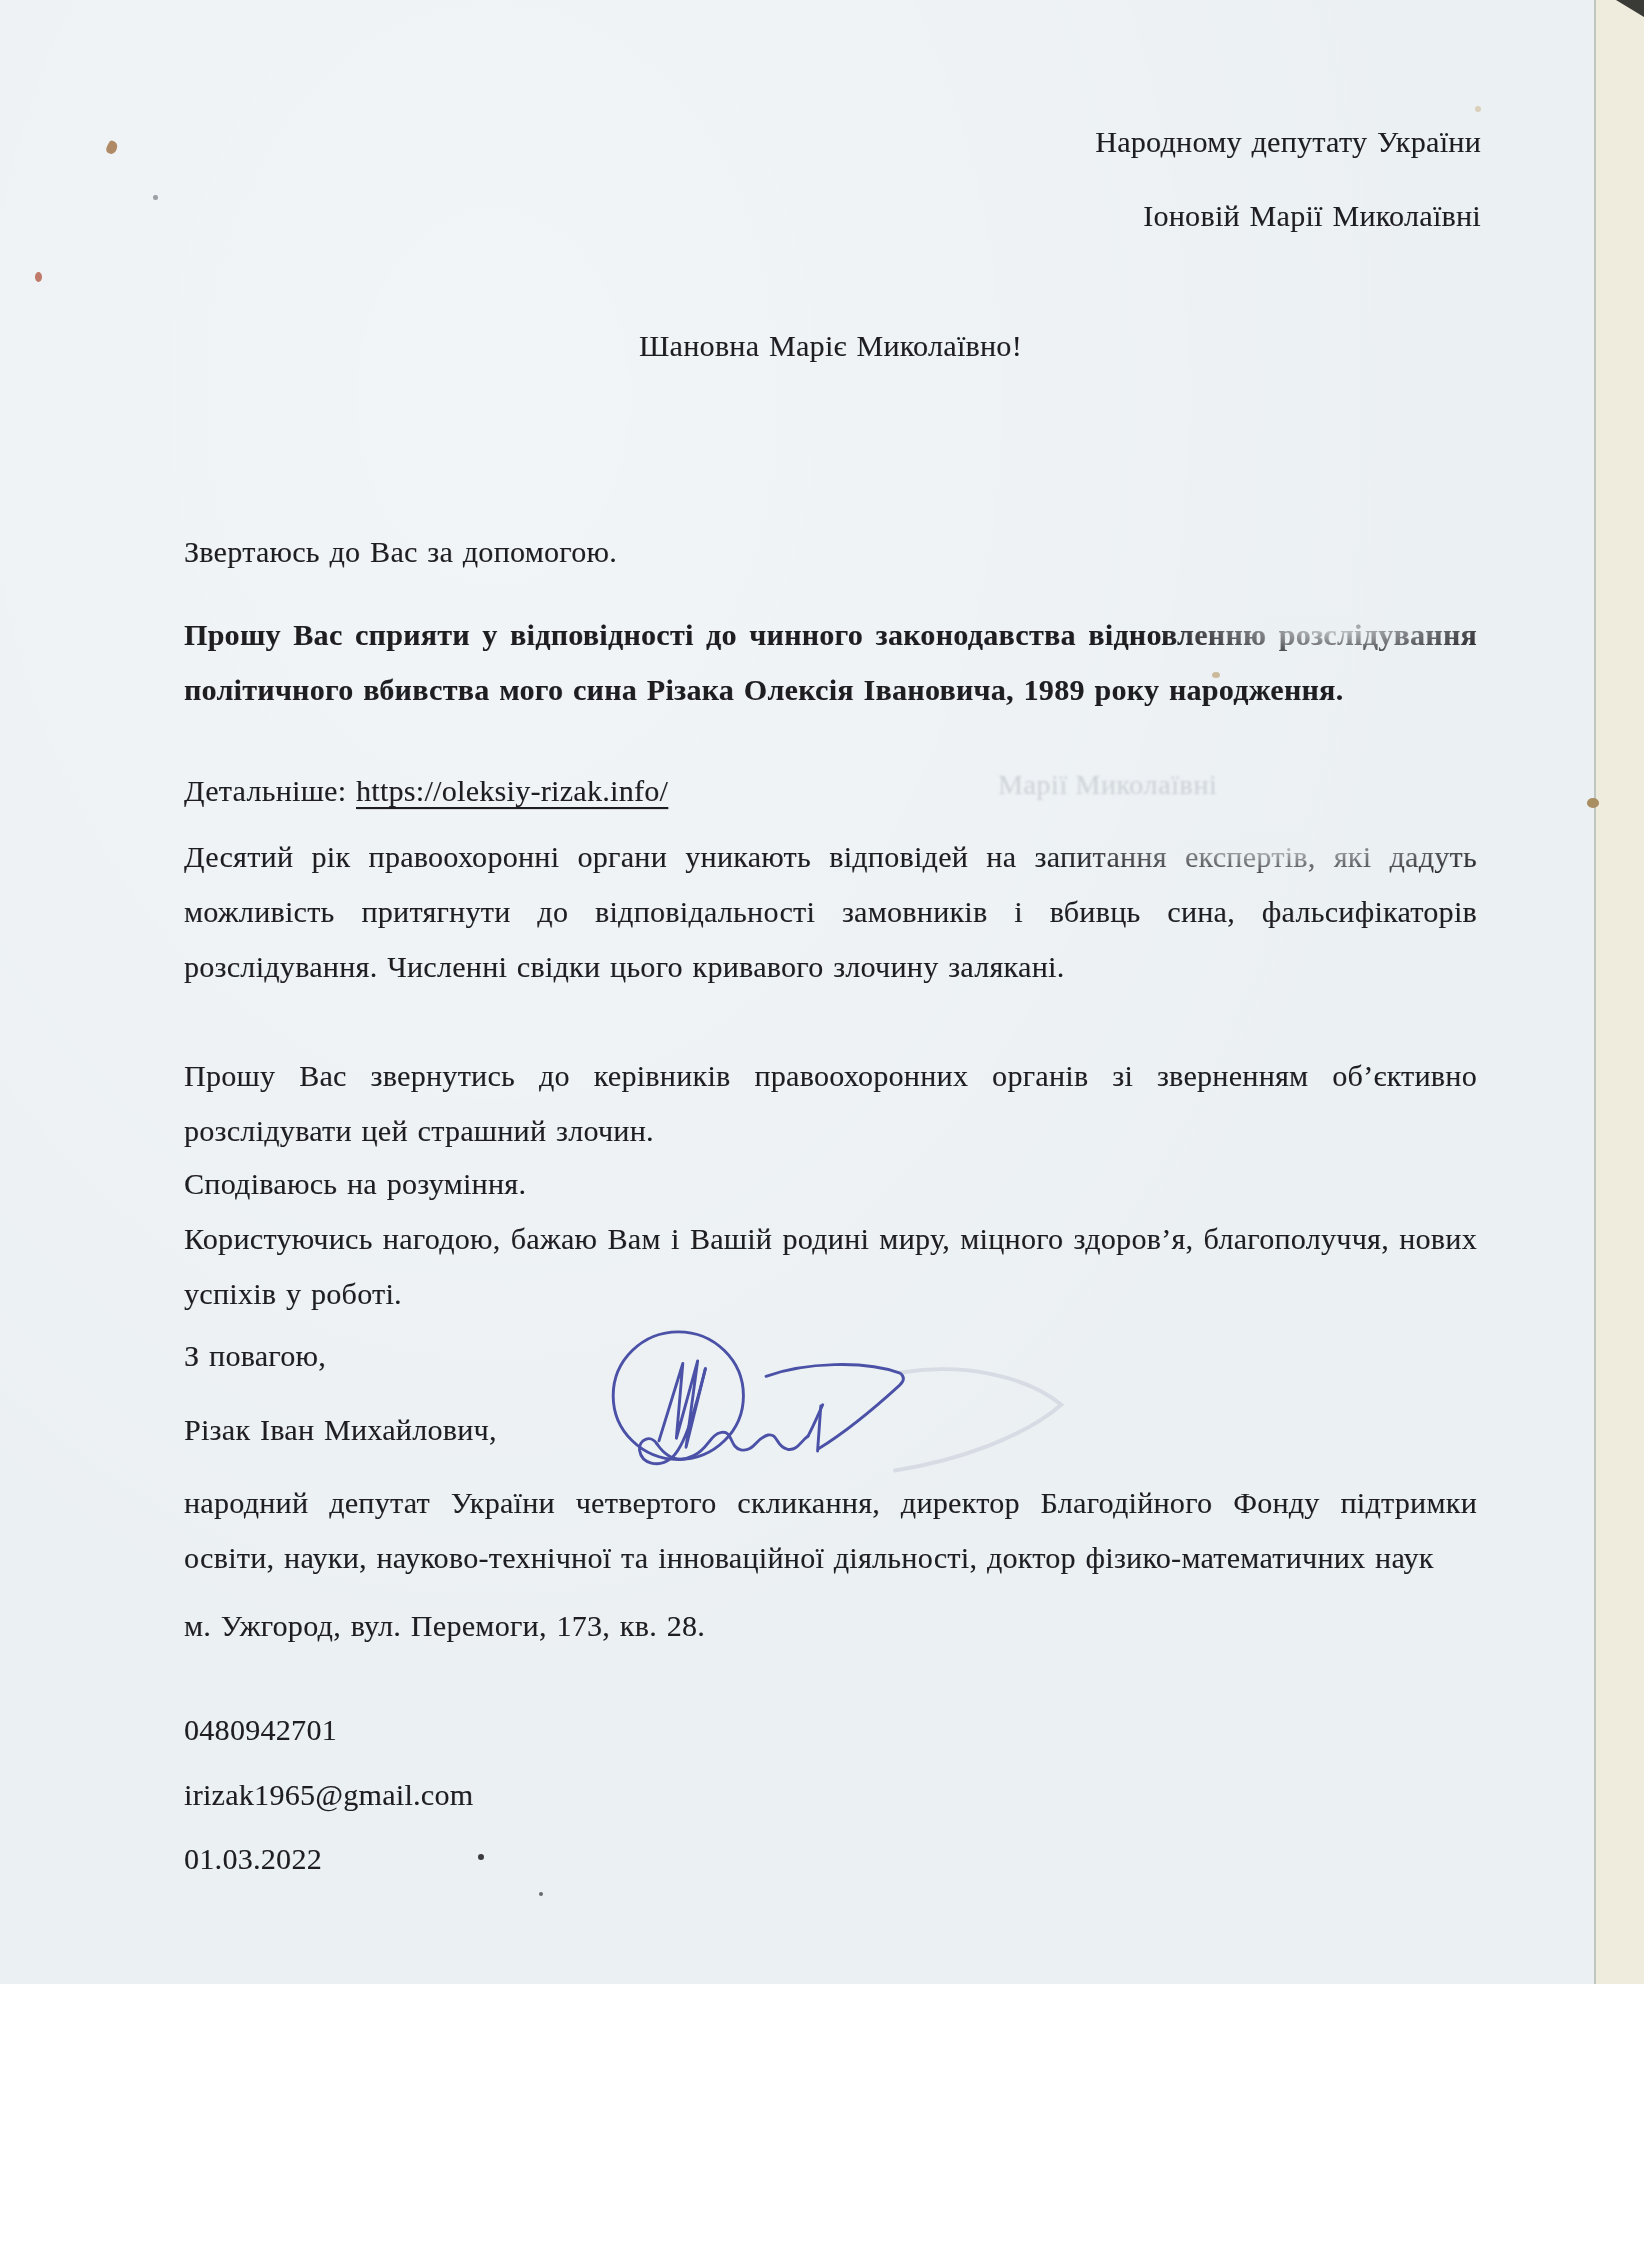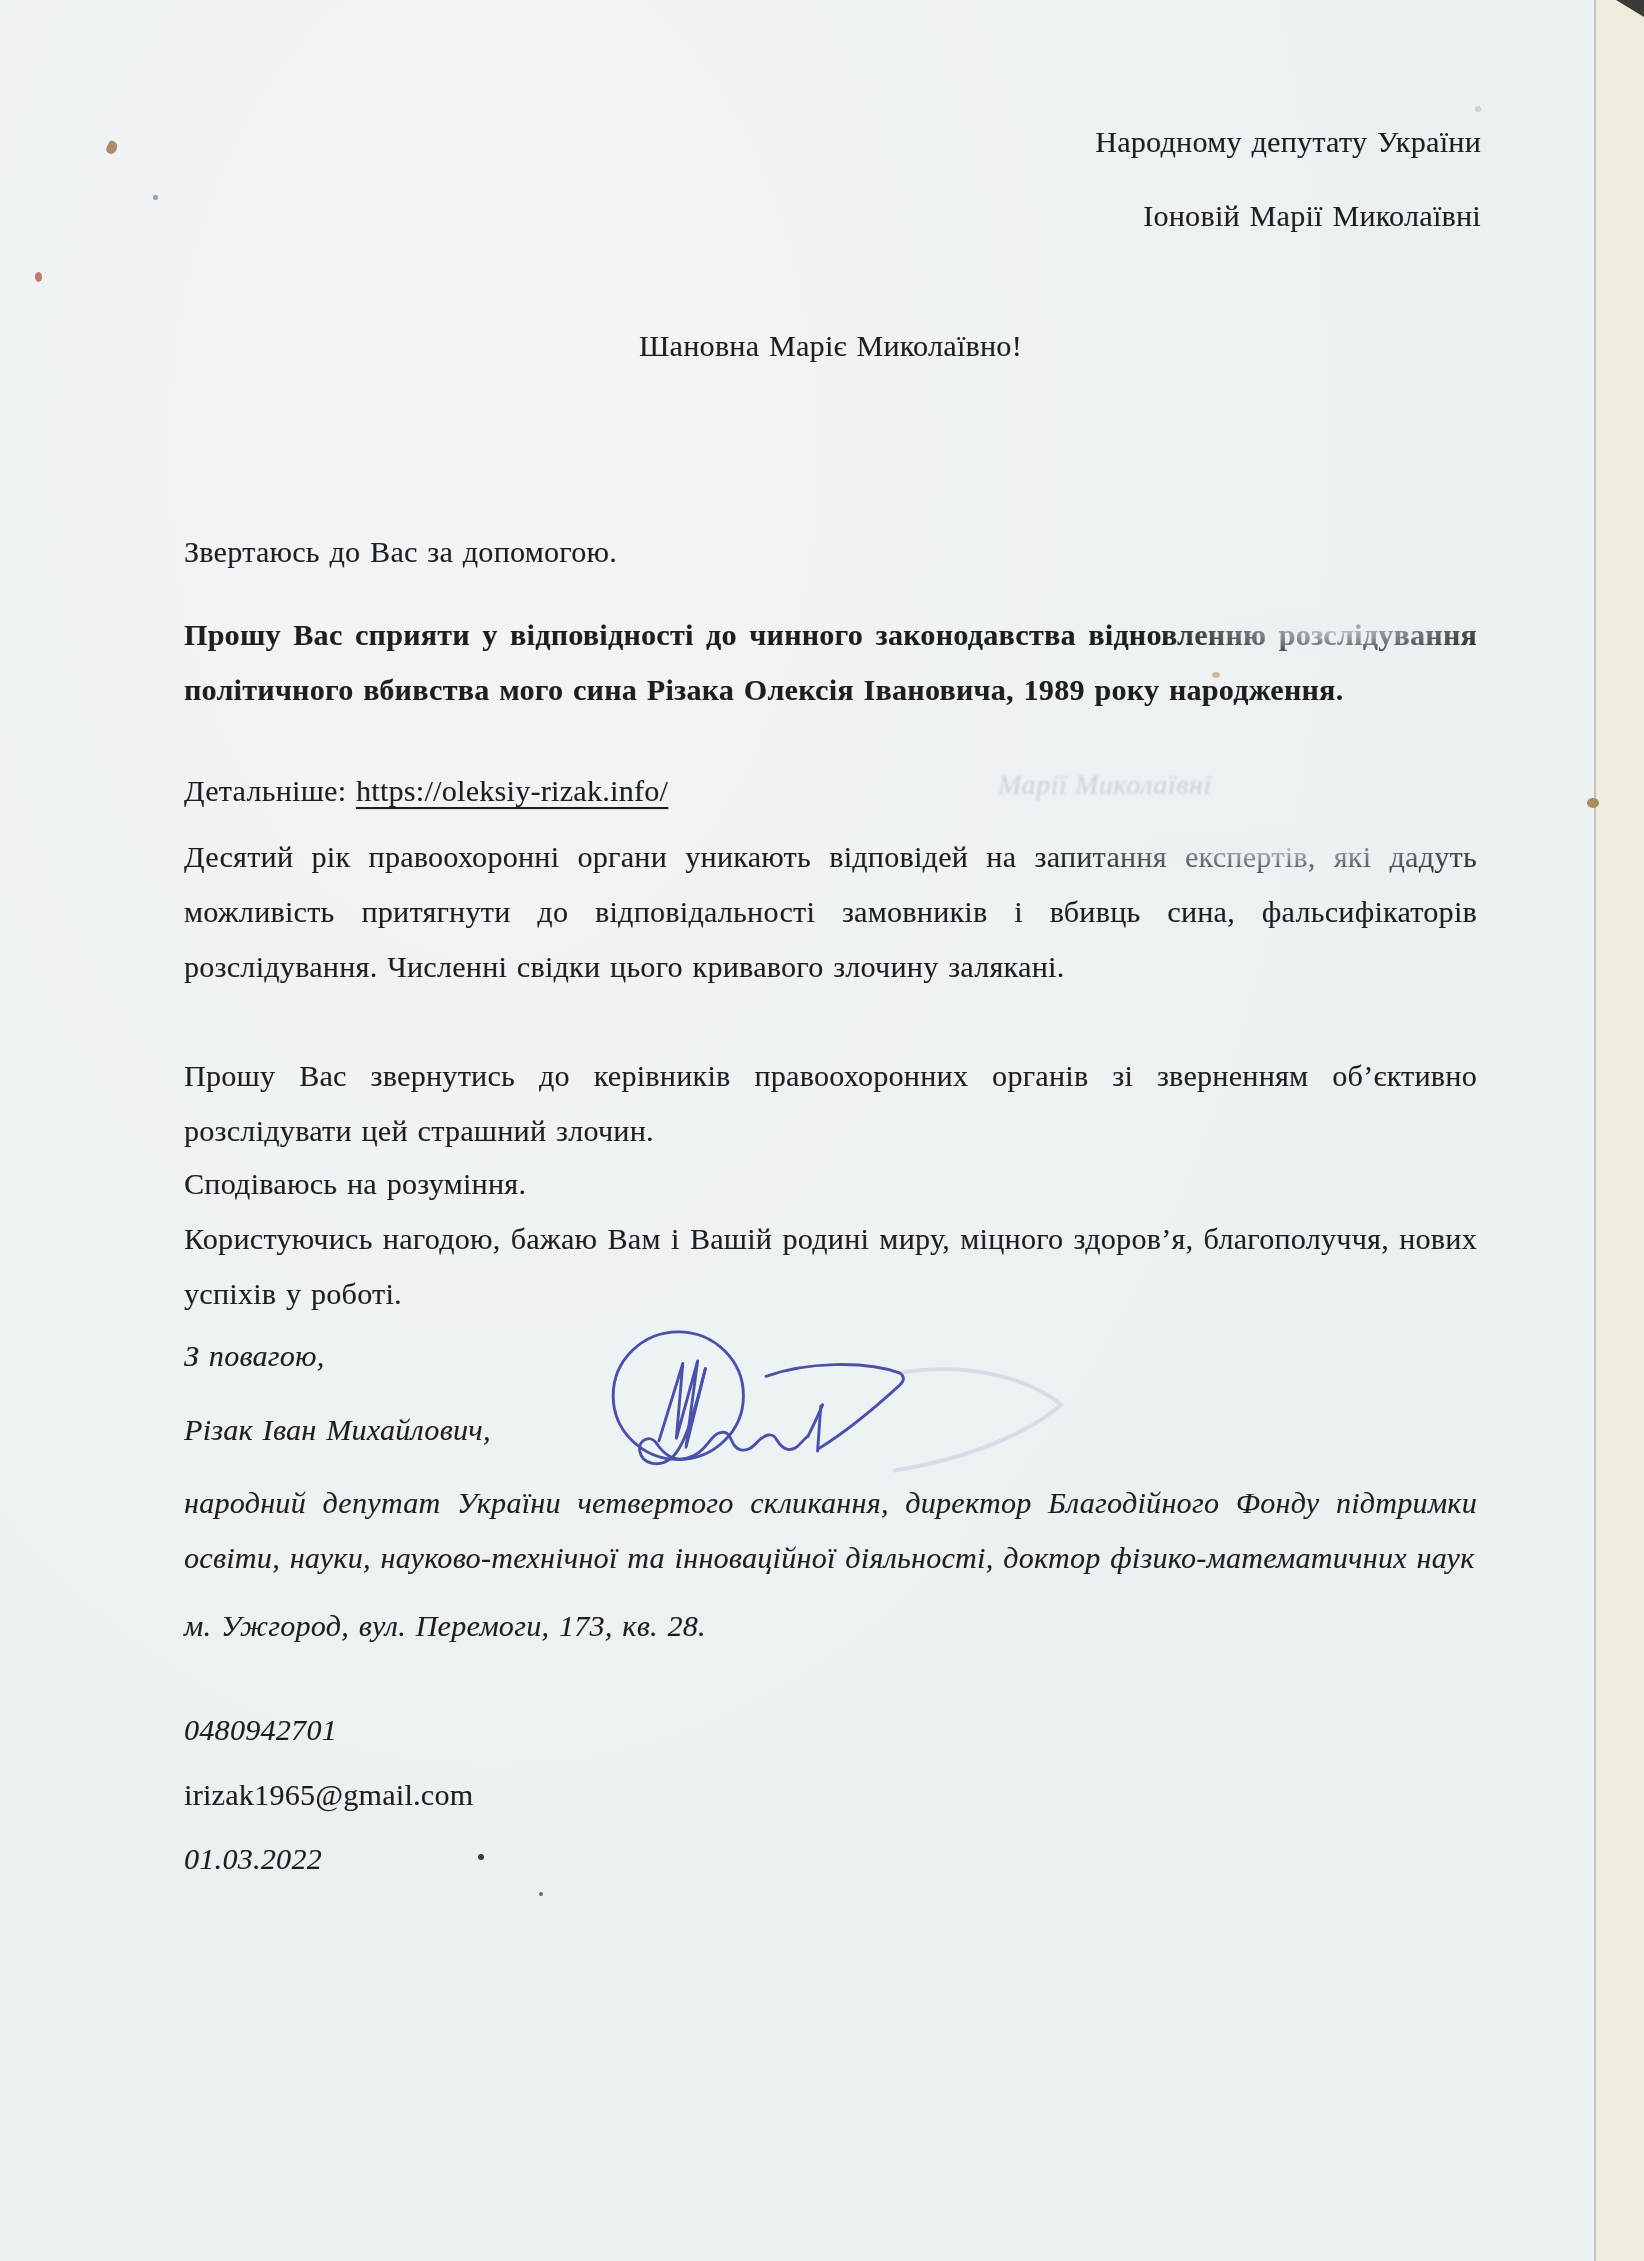--- a/index.html
+++ b/index.html
@@ -1,20 +1,20 @@
 <!DOCTYPE html>
 <html lang="uk" style="font-size:10.3px"><head>
 <meta charset="utf-8">
 <style>
   html,body { margin:0; padding:0; }
   body { width:1644px; height:2261px; }
 
   .page {
     position:relative;
-    width:1644px; height:2261px;
+    width:1644px; height:1984px;
     background:
       radial-gradient(ellipse at 30% 20%, rgba(255,255,255,0.35), rgba(255,255,255,0) 60%),
       #ebf0f3;
     overflow:hidden;
     font-family:"Liberation Serif","DejaVu Serif",serif;
     color:#1e1d20;
   }
 
   
   .backing-sheet {
@@ -39,21 +39,21 @@
     font-size:30px;
     line-height:55px;
     letter-spacing:0.3px;
     word-spacing:1.9px;
     text-shadow:0.4px 0.4px 0.6px rgba(55,55,70,0.35);
   }
   .col { left:184px; width:1293px; }
   .justify { text-align:justify; text-align-last:left; }
   .center { text-align:center; }
   .bold { font-weight:bold; }
-  .italic { font-style:italic; }
+  .italic { }
   .underline { text-decoration:underline; text-underline-offset:5.8px; text-decoration-thickness:1.9px; }
 
   #recipient { top:105px; right:163px; line-height:74px; text-align:right; }
   #salutation { top:318px; }
   #p-appeal  { top:524px; }
   #p-request { top:607px; }
   #p-details { top:763px; }
   #p-tenth   { top:829px; }
   #p-second  { top:1048px; }
   #p-hope    { top:1156px; }

